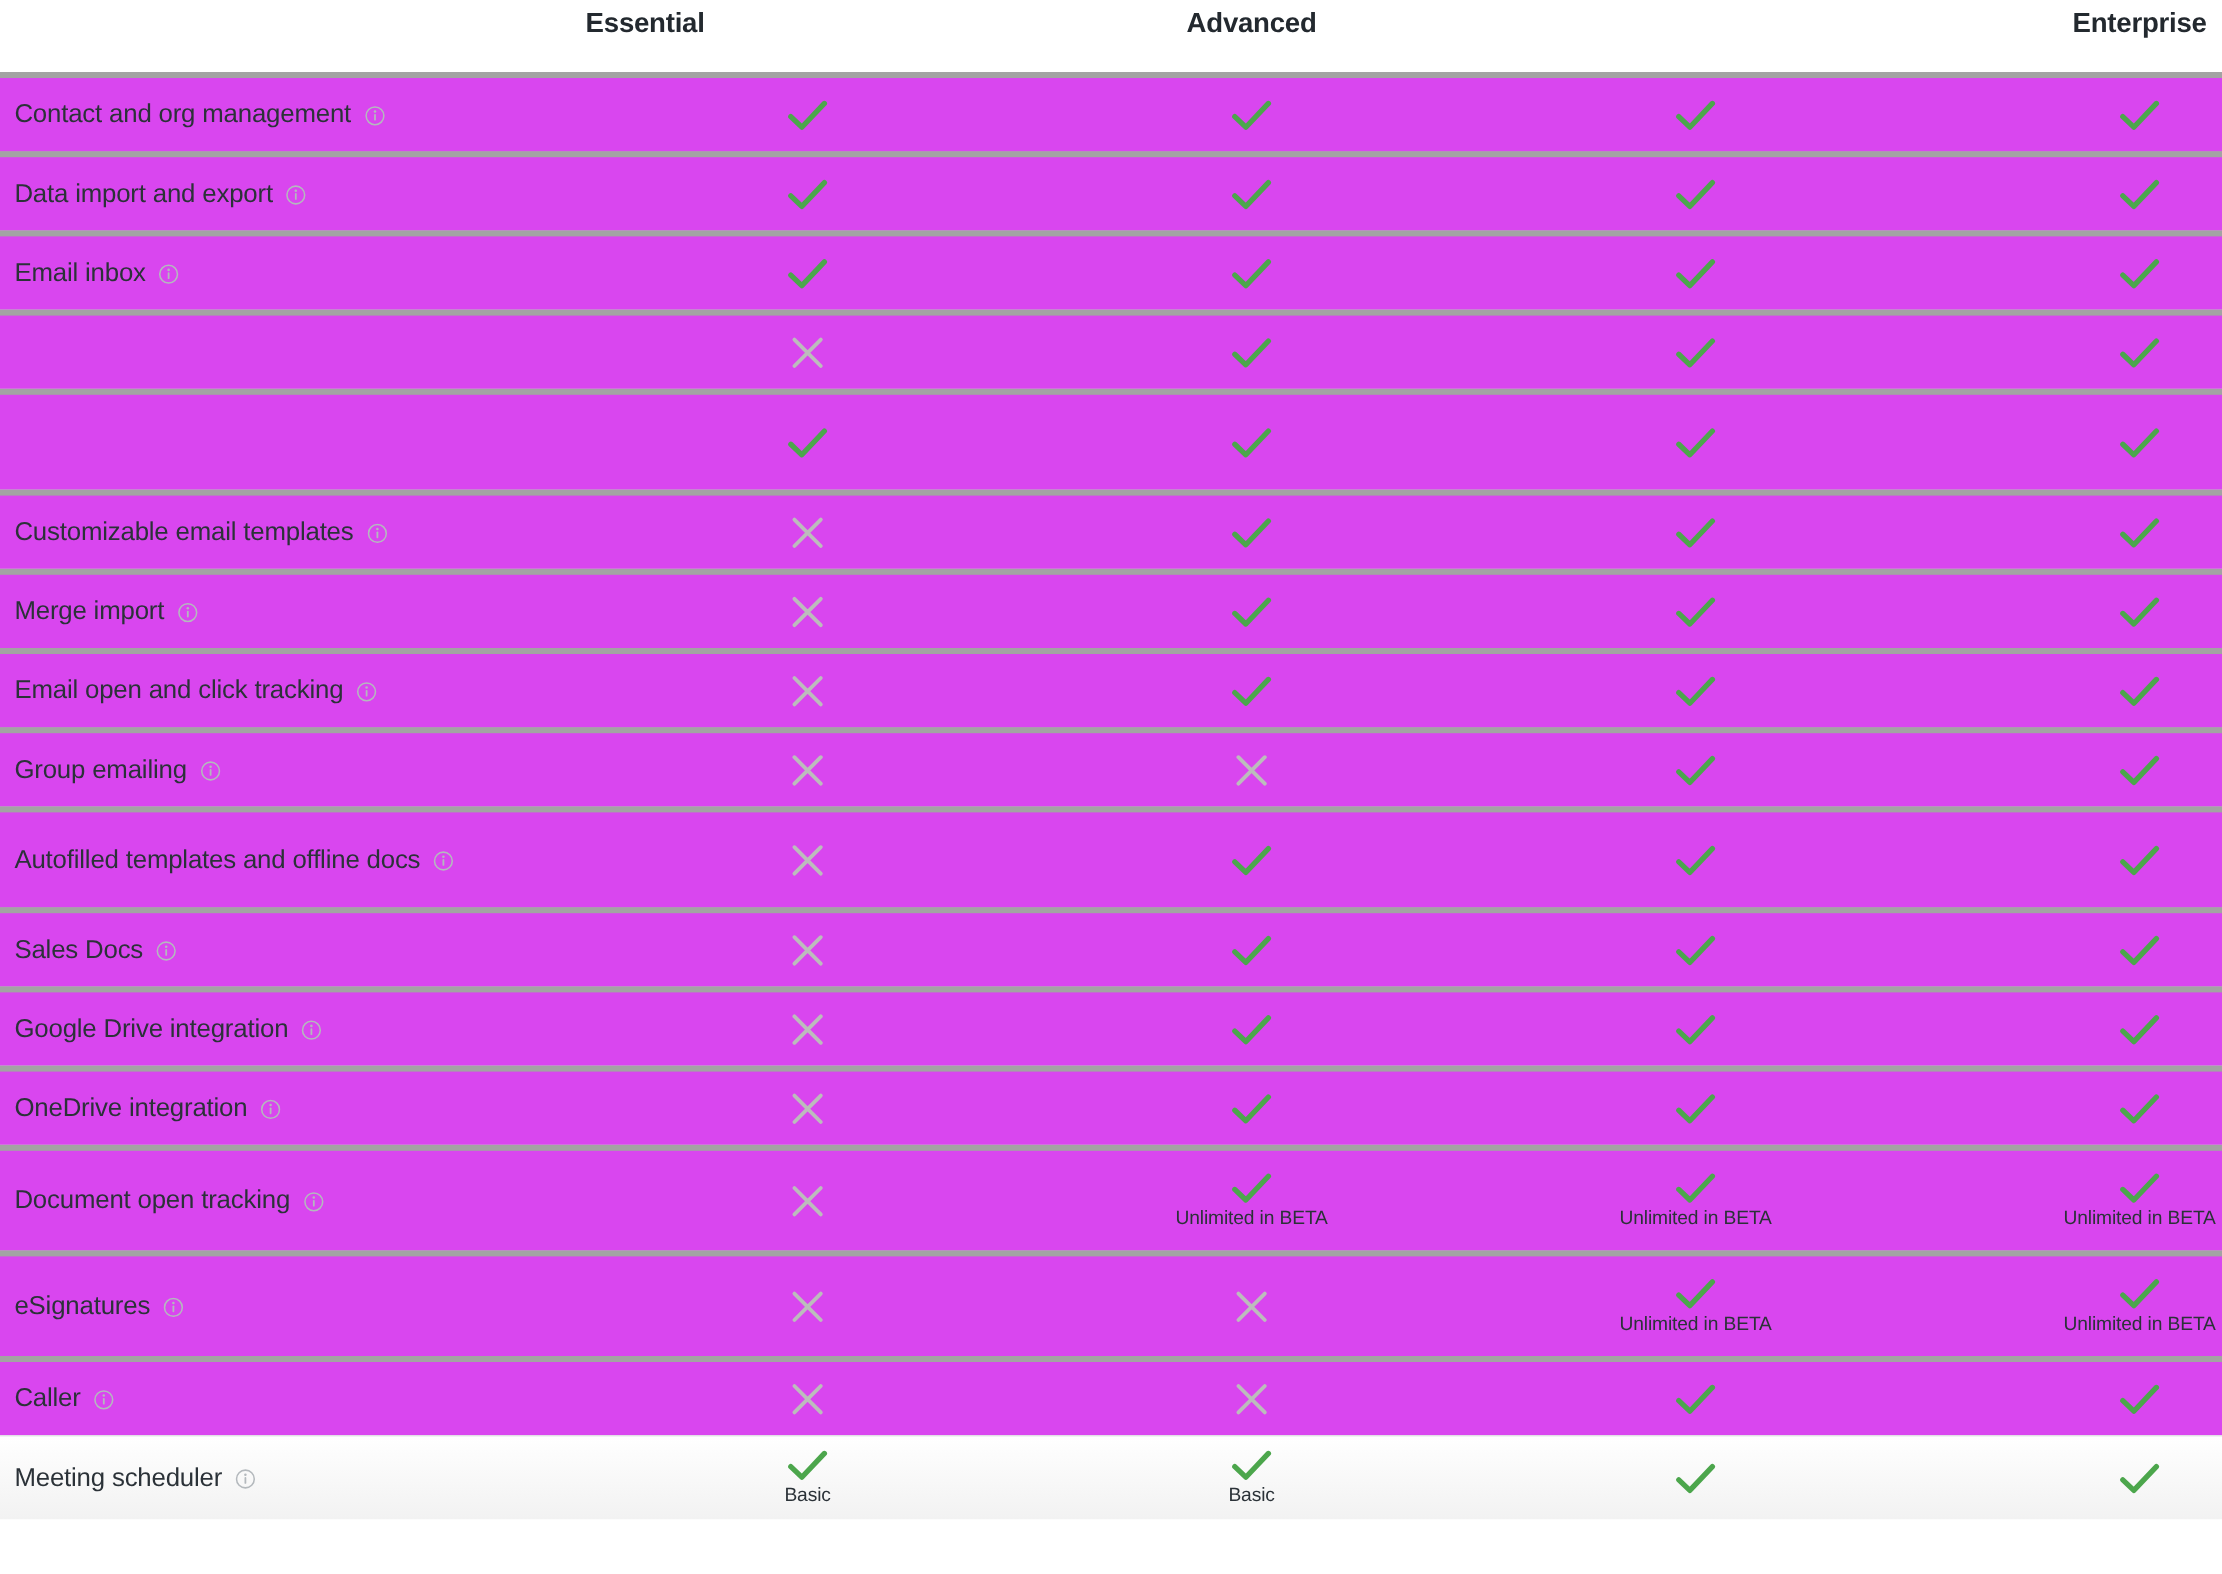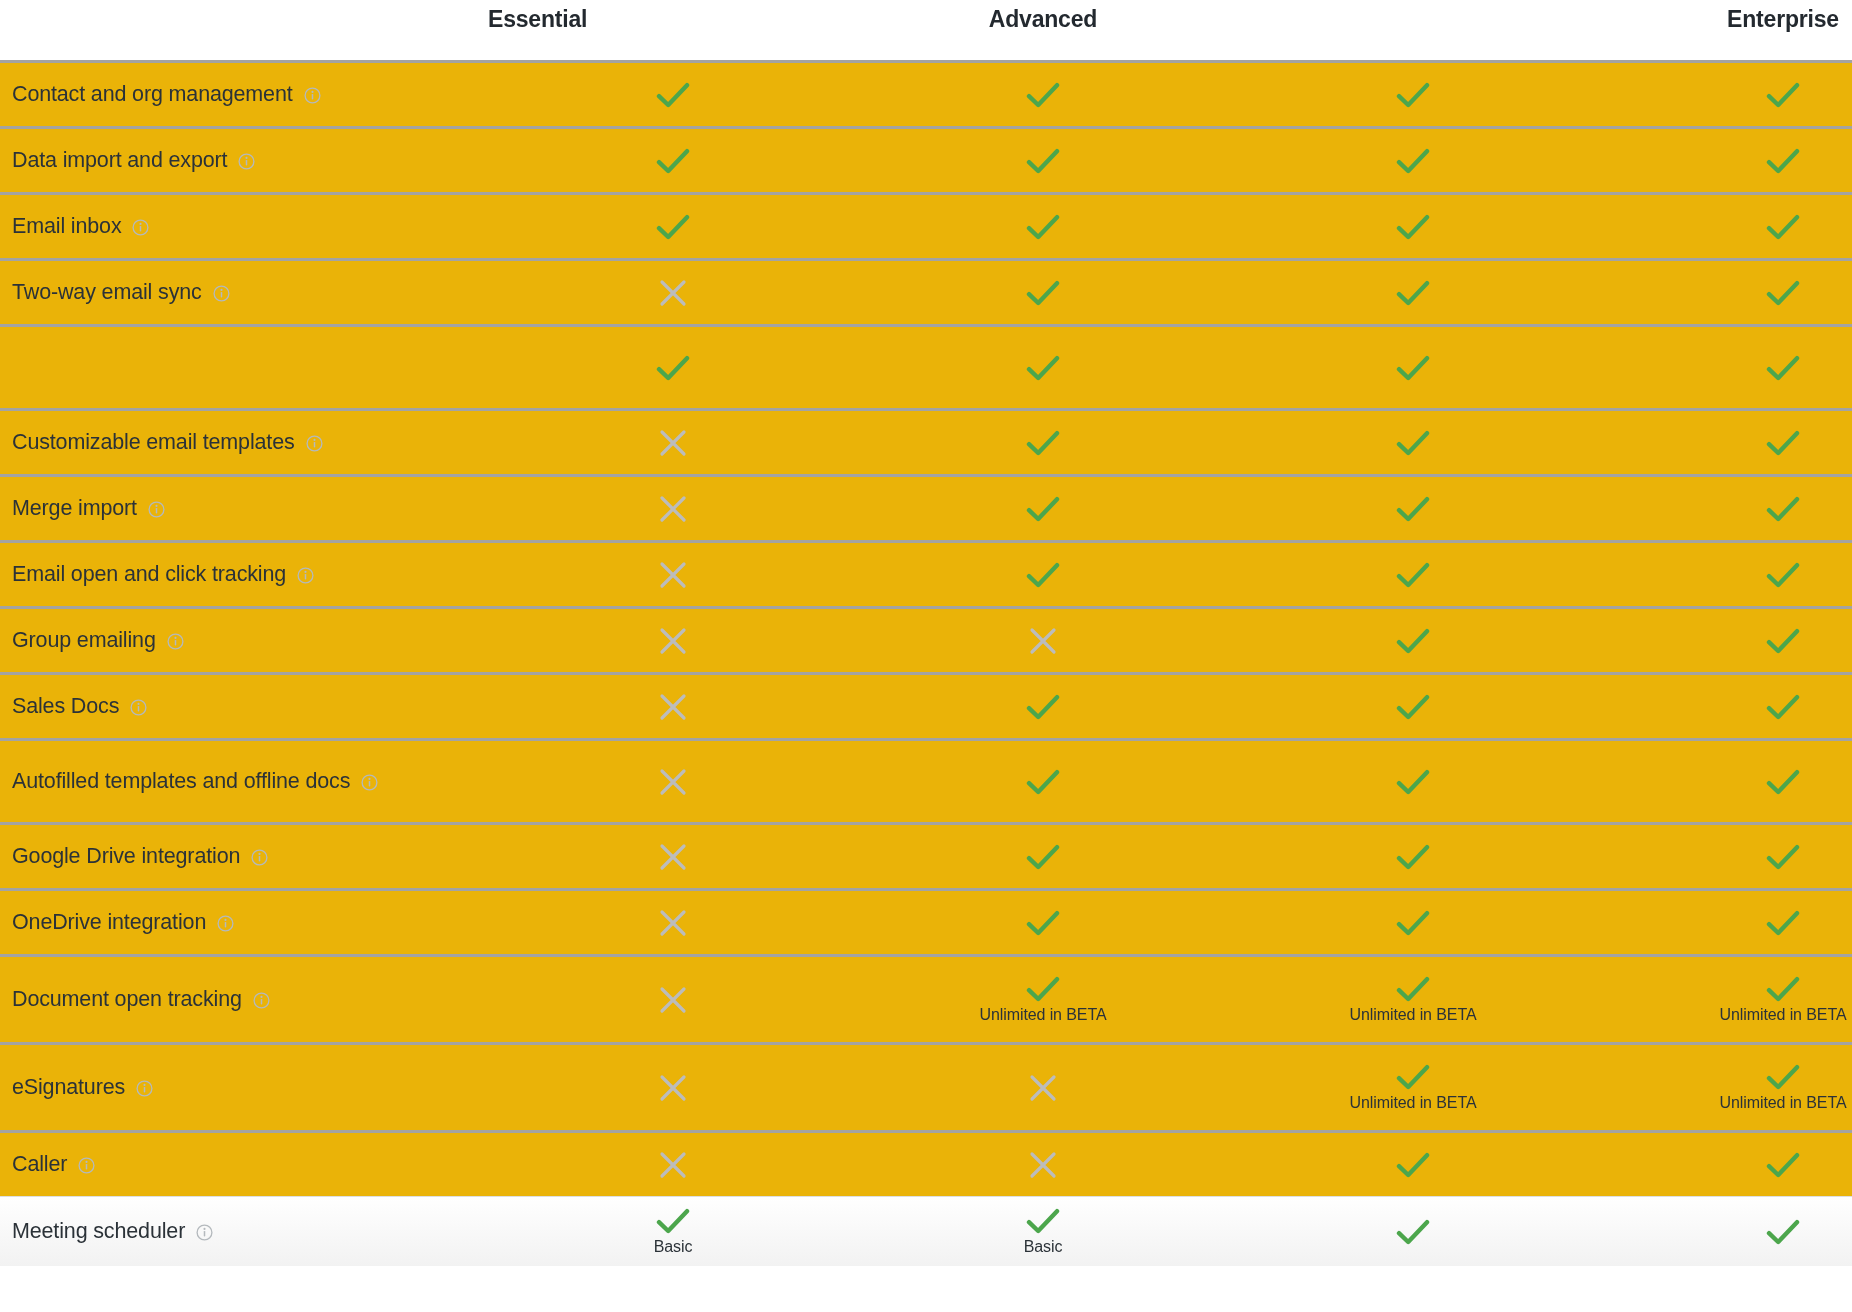--- a/index.html
+++ b/index.html
@@ -33,22 +33,22 @@
   .thead .plan.c2 { left:740px; width:370px; text-align:center; }
   .thead .plan.c3 { left:1110px; width:370px; text-align:center; }
   .cols {
     position:absolute;
     left:488px; top:0; right:0; height:60px;
   }
 
   
   .row {
     position:relative;
-    border-top:3px solid #a3a3a3;
-    background:#eab308;
+    border-top:5px solid #a3a3a3;
+    background:#d946ef;
     display:block;
   }
   .row.h1 { height:66px; }
   .row.h2 { height:84px; }
   .row.beta { height:88px;padding-left:47px; }
   .row.last {
     height:70px;
     background:linear-gradient(to bottom,#ffffff 0%,#f2f2f2 100%);
     border-top:1px solid #dddfe1;
   }
@@ -245,30 +245,20 @@
           <div class="cell c3">
             <span class="mark">
               <svg width="34" height="28" viewBox="0 0 34 28" aria-hidden="true">
                 <path d="M3 15.2 L12.2 24 L31 4.2" fill="none" stroke="#4CA64C" stroke-width="4.4" stroke-linecap="round" stroke-linejoin="round"></path>
               </svg>
             </span>
           </div>
         </div>
       </div>
       <div class="row h1">
-        <div class="label">
-          <span class="txt">Two-way email sync</span>
-          <span class="info-icon">
-            <svg width="17" height="17" viewBox="0 0 17 17" aria-hidden="true">
-              <circle cx="8.5" cy="8.5" r="7.4" fill="none" stroke="#b4b9bd" stroke-width="1.3"></circle>
-              <circle cx="8.5" cy="4.9" r="1.05" fill="#b4b9bd"></circle>
-              <rect x="7.75" y="6.9" width="1.5" height="5.6" rx="0.7" fill="#b4b9bd"></rect>
-            </svg>
-          </span>
-        </div>
         <div class="vals">
           <div class="cell c0">
             <span class="mark">
               <svg width="30" height="30" viewBox="0 0 30 30" aria-hidden="true">
                 <path d="M4 4 L26 26 M26 4 L4 26" fill="none" stroke="#bcbcbc" stroke-width="3.2" stroke-linecap="round"></path>
               </svg>
             </span>
           </div>
           <div class="cell c1">
             <span class="mark">
@@ -486,65 +476,65 @@
           </div>
           <div class="cell c3">
             <span class="mark">
               <svg width="34" height="28" viewBox="0 0 34 28" aria-hidden="true">
                 <path d="M3 15.2 L12.2 24 L31 4.2" fill="none" stroke="#4CA64C" stroke-width="4.4" stroke-linecap="round" stroke-linejoin="round"></path>
               </svg>
             </span>
           </div>
         </div>
       </div>
+      <div class="row h2">
+        <div class="label">
+          <span class="txt">Autofilled templates and offline docs</span>
+          <span class="info-icon">
+            <svg width="17" height="17" viewBox="0 0 17 17" aria-hidden="true">
+              <circle cx="8.5" cy="8.5" r="7.4" fill="none" stroke="#b4b9bd" stroke-width="1.3"></circle>
+              <circle cx="8.5" cy="4.9" r="1.05" fill="#b4b9bd"></circle>
+              <rect x="7.75" y="6.9" width="1.5" height="5.6" rx="0.7" fill="#b4b9bd"></rect>
+            </svg>
+          </span>
+        </div>
+        <div class="vals">
+          <div class="cell c0">
+            <span class="mark">
+              <svg width="30" height="30" viewBox="0 0 30 30" aria-hidden="true">
+                <path d="M4 4 L26 26 M26 4 L4 26" fill="none" stroke="#bcbcbc" stroke-width="3.2" stroke-linecap="round"></path>
+              </svg>
+            </span>
+          </div>
+          <div class="cell c1">
+            <span class="mark">
+              <svg width="34" height="28" viewBox="0 0 34 28" aria-hidden="true">
+                <path d="M3 15.2 L12.2 24 L31 4.2" fill="none" stroke="#4CA64C" stroke-width="4.4" stroke-linecap="round" stroke-linejoin="round"></path>
+              </svg>
+            </span>
+          </div>
+          <div class="cell c2">
+            <span class="mark">
+              <svg width="34" height="28" viewBox="0 0 34 28" aria-hidden="true">
+                <path d="M3 15.2 L12.2 24 L31 4.2" fill="none" stroke="#4CA64C" stroke-width="4.4" stroke-linecap="round" stroke-linejoin="round"></path>
+              </svg>
+            </span>
+          </div>
+          <div class="cell c3">
+            <span class="mark">
+              <svg width="34" height="28" viewBox="0 0 34 28" aria-hidden="true">
+                <path d="M3 15.2 L12.2 24 L31 4.2" fill="none" stroke="#4CA64C" stroke-width="4.4" stroke-linecap="round" stroke-linejoin="round"></path>
+              </svg>
+            </span>
+          </div>
+        </div>
+      </div>
       <div class="row h1">
         <div class="label">
           <span class="txt">Sales Docs</span>
-          <span class="info-icon">
-            <svg width="17" height="17" viewBox="0 0 17 17" aria-hidden="true">
-              <circle cx="8.5" cy="8.5" r="7.4" fill="none" stroke="#b4b9bd" stroke-width="1.3"></circle>
-              <circle cx="8.5" cy="4.9" r="1.05" fill="#b4b9bd"></circle>
-              <rect x="7.75" y="6.9" width="1.5" height="5.6" rx="0.7" fill="#b4b9bd"></rect>
-            </svg>
-          </span>
-        </div>
-        <div class="vals">
-          <div class="cell c0">
-            <span class="mark">
-              <svg width="30" height="30" viewBox="0 0 30 30" aria-hidden="true">
-                <path d="M4 4 L26 26 M26 4 L4 26" fill="none" stroke="#bcbcbc" stroke-width="3.2" stroke-linecap="round"></path>
-              </svg>
-            </span>
-          </div>
-          <div class="cell c1">
-            <span class="mark">
-              <svg width="34" height="28" viewBox="0 0 34 28" aria-hidden="true">
-                <path d="M3 15.2 L12.2 24 L31 4.2" fill="none" stroke="#4CA64C" stroke-width="4.4" stroke-linecap="round" stroke-linejoin="round"></path>
-              </svg>
-            </span>
-          </div>
-          <div class="cell c2">
-            <span class="mark">
-              <svg width="34" height="28" viewBox="0 0 34 28" aria-hidden="true">
-                <path d="M3 15.2 L12.2 24 L31 4.2" fill="none" stroke="#4CA64C" stroke-width="4.4" stroke-linecap="round" stroke-linejoin="round"></path>
-              </svg>
-            </span>
-          </div>
-          <div class="cell c3">
-            <span class="mark">
-              <svg width="34" height="28" viewBox="0 0 34 28" aria-hidden="true">
-                <path d="M3 15.2 L12.2 24 L31 4.2" fill="none" stroke="#4CA64C" stroke-width="4.4" stroke-linecap="round" stroke-linejoin="round"></path>
-              </svg>
-            </span>
-          </div>
-        </div>
-      </div>
-      <div class="row h2">
-        <div class="label">
-          <span class="txt">Autofilled templates and offline docs</span>
           <span class="info-icon">
             <svg width="17" height="17" viewBox="0 0 17 17" aria-hidden="true">
               <circle cx="8.5" cy="8.5" r="7.4" fill="none" stroke="#b4b9bd" stroke-width="1.3"></circle>
               <circle cx="8.5" cy="4.9" r="1.05" fill="#b4b9bd"></circle>
               <rect x="7.75" y="6.9" width="1.5" height="5.6" rx="0.7" fill="#b4b9bd"></rect>
             </svg>
           </span>
         </div>
         <div class="vals">
           <div class="cell c0">

